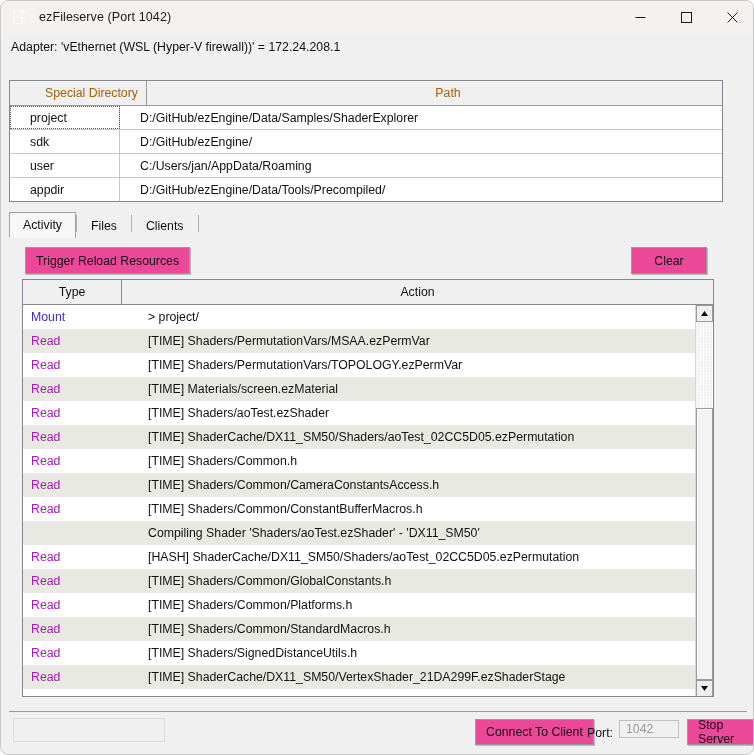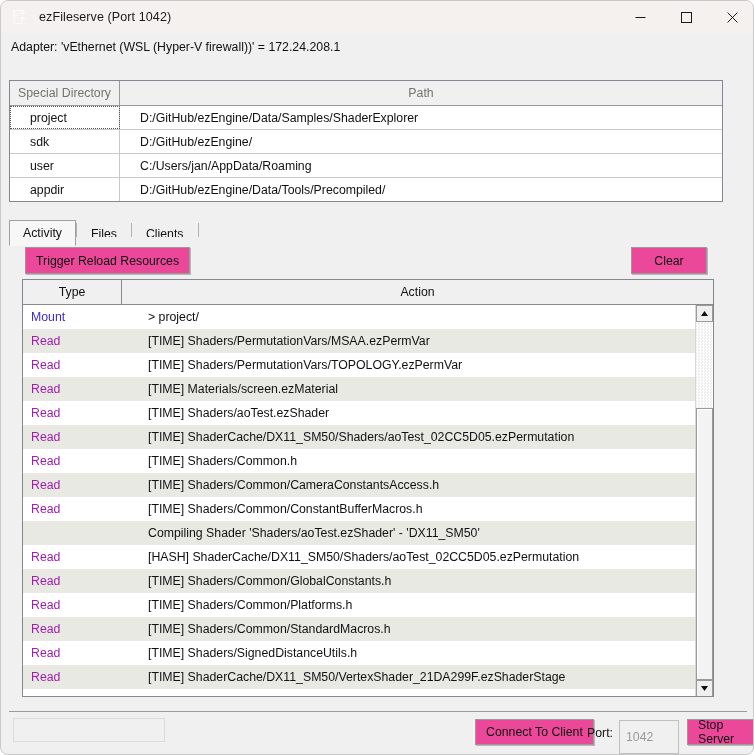--- a/index.html
+++ b/index.html
@@ -63,24 +63,25 @@
     border: 1px solid #828790;
     overflow: hidden;
   }
   .sd-head {
     display: flex; height: 25px;
     background: #f0f0f0;
     border-bottom: 1px solid #9a9a9a;
   }
   .sd-head .hc {
     display: flex; align-items: center; justify-content: center;
-    font-size: 12.3px; color: #737373;
+    font-size: 12.3px; color: #a16207;
     background: #f0f0f0;
     border-right: 1px solid #9a9a9a;
     height: 100%;
+    margin-left: 27px;
   }
   .sd-head .hc:last-child { border-right: none; }
   .sd-c1 { width: 110px; flex: 0 0 110px; }
   .sd-c2 { flex: 1 1 auto; }
   .sd-row {
     display: flex; height: 24px;
     border-bottom: 1px solid #c8c8c8;
     background: #ffffff;
   }
   .sd-row:last-child { border-bottom: none; }
@@ -89,21 +90,21 @@
     font-size: 12.3px; color: #111;
     padding-left: 20px;
     height: 100%;
     overflow: hidden; white-space: nowrap;
   }
   .sd-row .cell.c1 { border-right: 1px solid #c8c8c8; }
   .sd-row.focused .cell.c1 { outline: 1px dotted #555; outline-offset: -1px; }
 
   
   #tabs {
-    position: absolute; left: 8px; top: 218px;
+    position: absolute; left: 8px; top: 210px;
     width: 714px; height: 27px;
     display: flex; align-items: flex-end; text-align: center;
   }
   .tab {
     height: 26px;
     padding: 0 13px;
     display: flex; align-items: center;
     font-size: 12.3px; color: #111;
     border: 1px solid transparent;
     border-bottom: none;
@@ -249,21 +250,21 @@
     font-size: 12.3px; color: #111;
   }
   #port-input {
     position: absolute; left: 610px; top: 9px;
     width: 60px; height: 18px;
     background: #f0f0f0;
     border: 1px solid #c0c0c0;
     font-family: "Liberation Sans", sans-serif;
     font-size: 12.3px;
     color: #9a9a9a;
-    padding: 16px 6px;
+    padding: 8px 6px;
   }
   #btn-stop {
     position: absolute; left: 678px; top: 8px; height: 26px; width: 80px;
   }
 </style>
 </head>
 <body>
 
 <div id="window">
 

